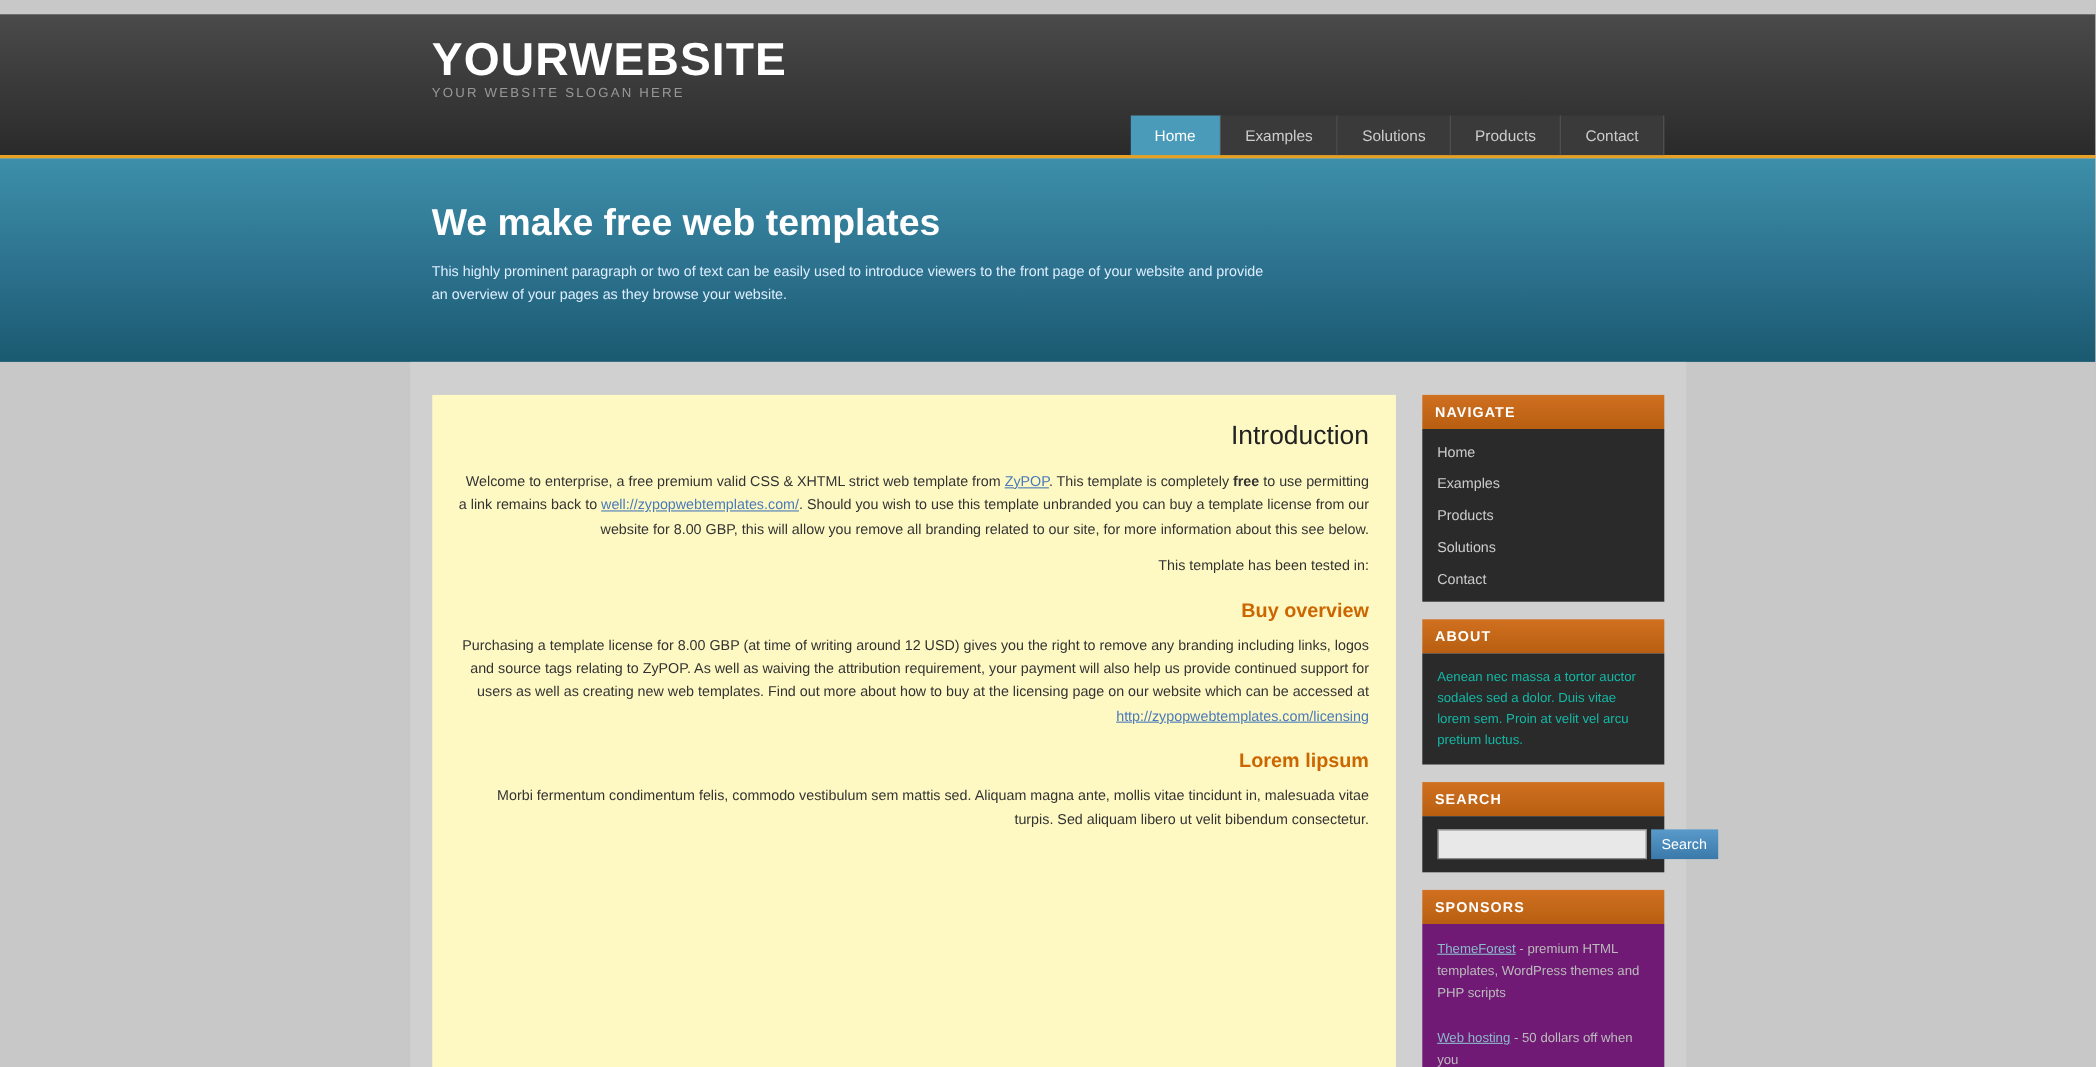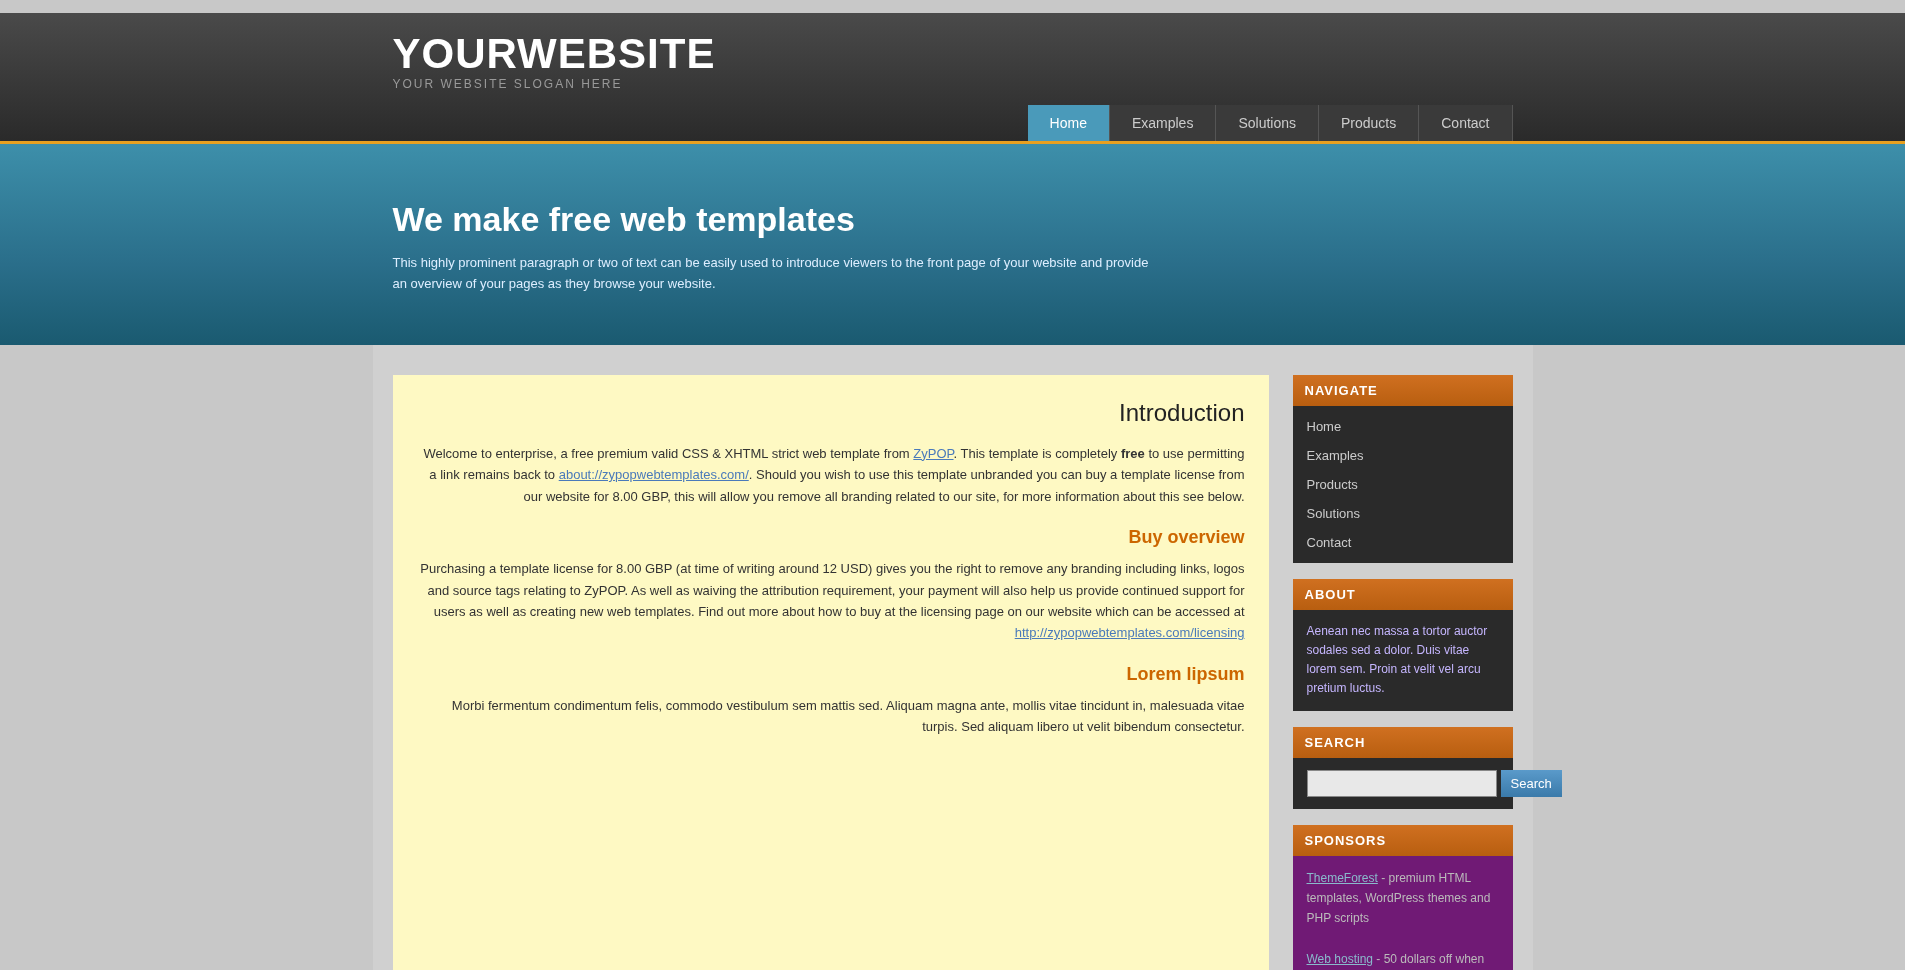--- a/index.html
+++ b/index.html
@@ -58,21 +58,20 @@
     #hero-inner {
       max-width: 1160px;
       margin: 0 auto;
       padding: 0 20px;
     }
     #hero h1 {
       font-size: 34px;
       font-weight: bold;
       color: #fff;
       margin-bottom: 14px;
-      margin-top: 16px;
     }
     #hero p {
       font-size: 13px;
       color: #ddeeff;
       line-height: 1.6;
       max-width: 760px;
     }
 
     
     #main-wrapper {
@@ -149,21 +148,21 @@
       display: block;
       padding: 7px 14px;
       color: #ccc;
       font-size: 13px;
       text-decoration: none;
       cursor: pointer;
     }
     .sidebar-about {
       background: #2a2a2a;
       padding: 12px 14px;
-      color: #c4b5fd;
+      color: #14b8a6;
       font-size: 12px;
       line-height: 1.6;
     }
     .sidebar-search {
       background: #2a2a2a;
       padding: 12px 14px;
     }
     .search-row {
       display: flex;
       gap: 4px;
@@ -226,24 +225,25 @@
 </div>
 
 <div id="main-wrapper">
 
   <div id="content">
     <h2>Introduction</h2>
     <p>
       Welcome to enterprise, a free premium valid CSS &amp; XHTML strict web template from 
       <a href="#">ZyPOP</a>. This template is completely 
       <strong>free</strong> to use permitting a link remains back to 
-      <a href="#">about://zypopwebtemplates.com/</a>. 
+      <a href="#">well://zypopwebtemplates.com/</a>. 
       Should you wish to use this template unbranded you can buy a template license from our website for 
       8.00 GBP, this will allow you remove all branding related to our site, for more information about this see below.
     </p>
+    <p>This template has been tested in:</p>
     <h3>Buy overview</h3>
     <p>
       Purchasing a template license for 8.00 GBP (at time of writing around 12 USD) gives you the right to 
       remove any branding including links, logos and source tags relating to ZyPOP. As well as waiving the 
       attribution requirement, your payment will also help us provide continued support for users as well as 
       creating new web templates. Find out more about how to buy at the licensing page on our website 
       which can be accessed at 
       <a href="#">http://zypopwebtemplates.com/licensing</a>
     </p>
     <h3>Lorem lipsum</h3>

